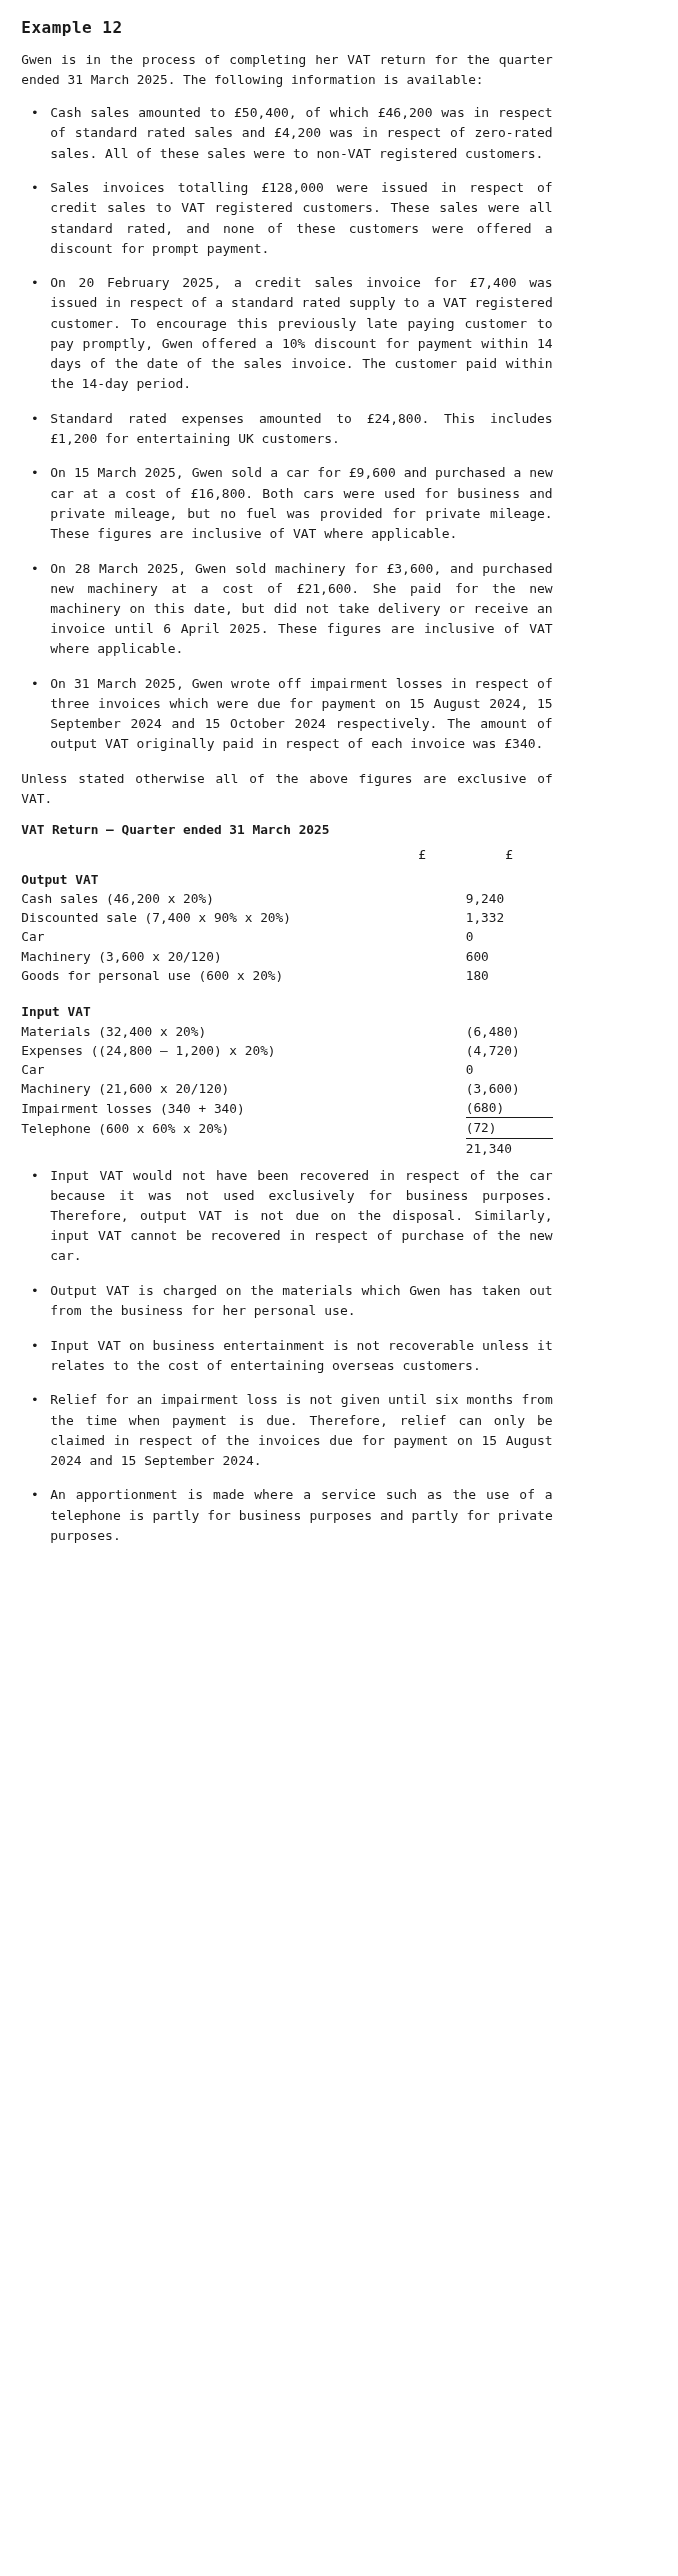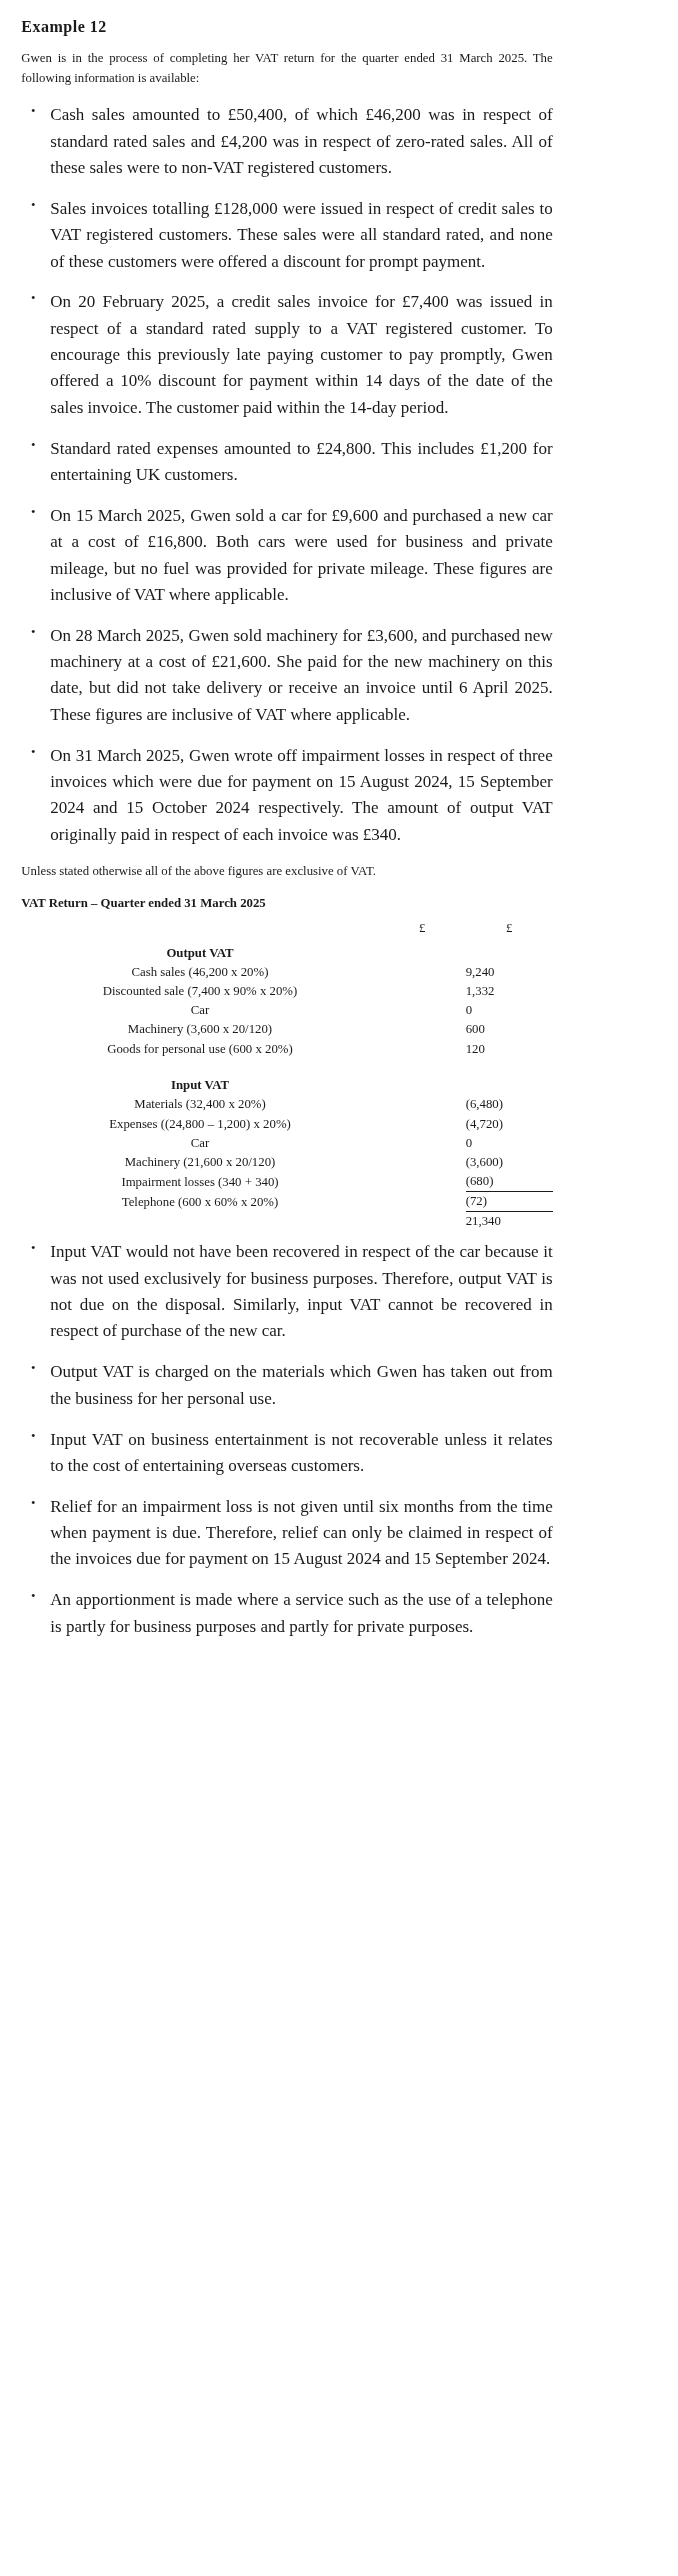--- a/index.html
+++ b/index.html
@@ -9,21 +9,20 @@
   }
   body {
     width: 679px;
     font-family: "DejaVu Sans Mono", monospace;
     color: #1a1a1a;
   }
   .page {
     width: 574px;
     box-sizing: border-box;
     padding: 17.5px 21.3px 23px 21.3px;
-    font-family: Liberation Serif, serif;
   }
   .title {
     font-weight: bold;
     font-size: 16px;
     letter-spacing: 0.5px;
     margin: 0 0 13.6px 0;
   }
   p.para {
     font-size: 12.8px;
     line-height: 1.55;
@@ -31,21 +30,21 @@
     margin: 0 0 13.6px 0;
   }
   ul.bullets {
     list-style: none;
     margin: 0 0 9.7px 0;
     padding: 0;
   }
   ul.bullets li {
     position: relative;
     padding-left: 29px;
-    font-size: 17px;
+    font-size: 13px;
     line-height: 1.55;
     text-align: justify;
     margin-bottom: 14.5px;
   }
   ul.bullets li:before {
     content: "\2022";
     position: absolute;
     left: 9.7px;
     top: 0;
     font-size: 12.8px;
@@ -61,21 +60,21 @@
     width: 100%;
     font-size: 12.8px;
     line-height: 1.5;
   }
   table.vat td {
     padding: 0;
     vertical-align: bottom;
     white-space: pre;
   }
   td.desc {
-    text-align: center;
+    text-align: left;
     width: auto;
   }
   td.col1 {
     text-align: right;
     width: 87px;
   }
   td.col2 {
     width: 87px;
   }
   tr.head-row td {
@@ -151,21 +150,21 @@
         <td class="col2">0</td>
       </tr>
       <tr>
         <td class="desc">Machinery (3,600 x 20/120)</td>
         <td class="col1"></td>
         <td class="col2">600</td>
       </tr>
       <tr>
         <td class="desc">Goods for personal use (600 x 20%)</td>
         <td class="col1"></td>
-        <td class="col2">120</td>
+        <td class="col2">180</td>
       </tr>
 
       <tr class="spacer">
           <td colspan="3"></td>
         </tr>
 
       <tr class="grp">
         <td class="desc">Input VAT</td>
         <td class="col1"></td>
         <td class="col2"></td>

